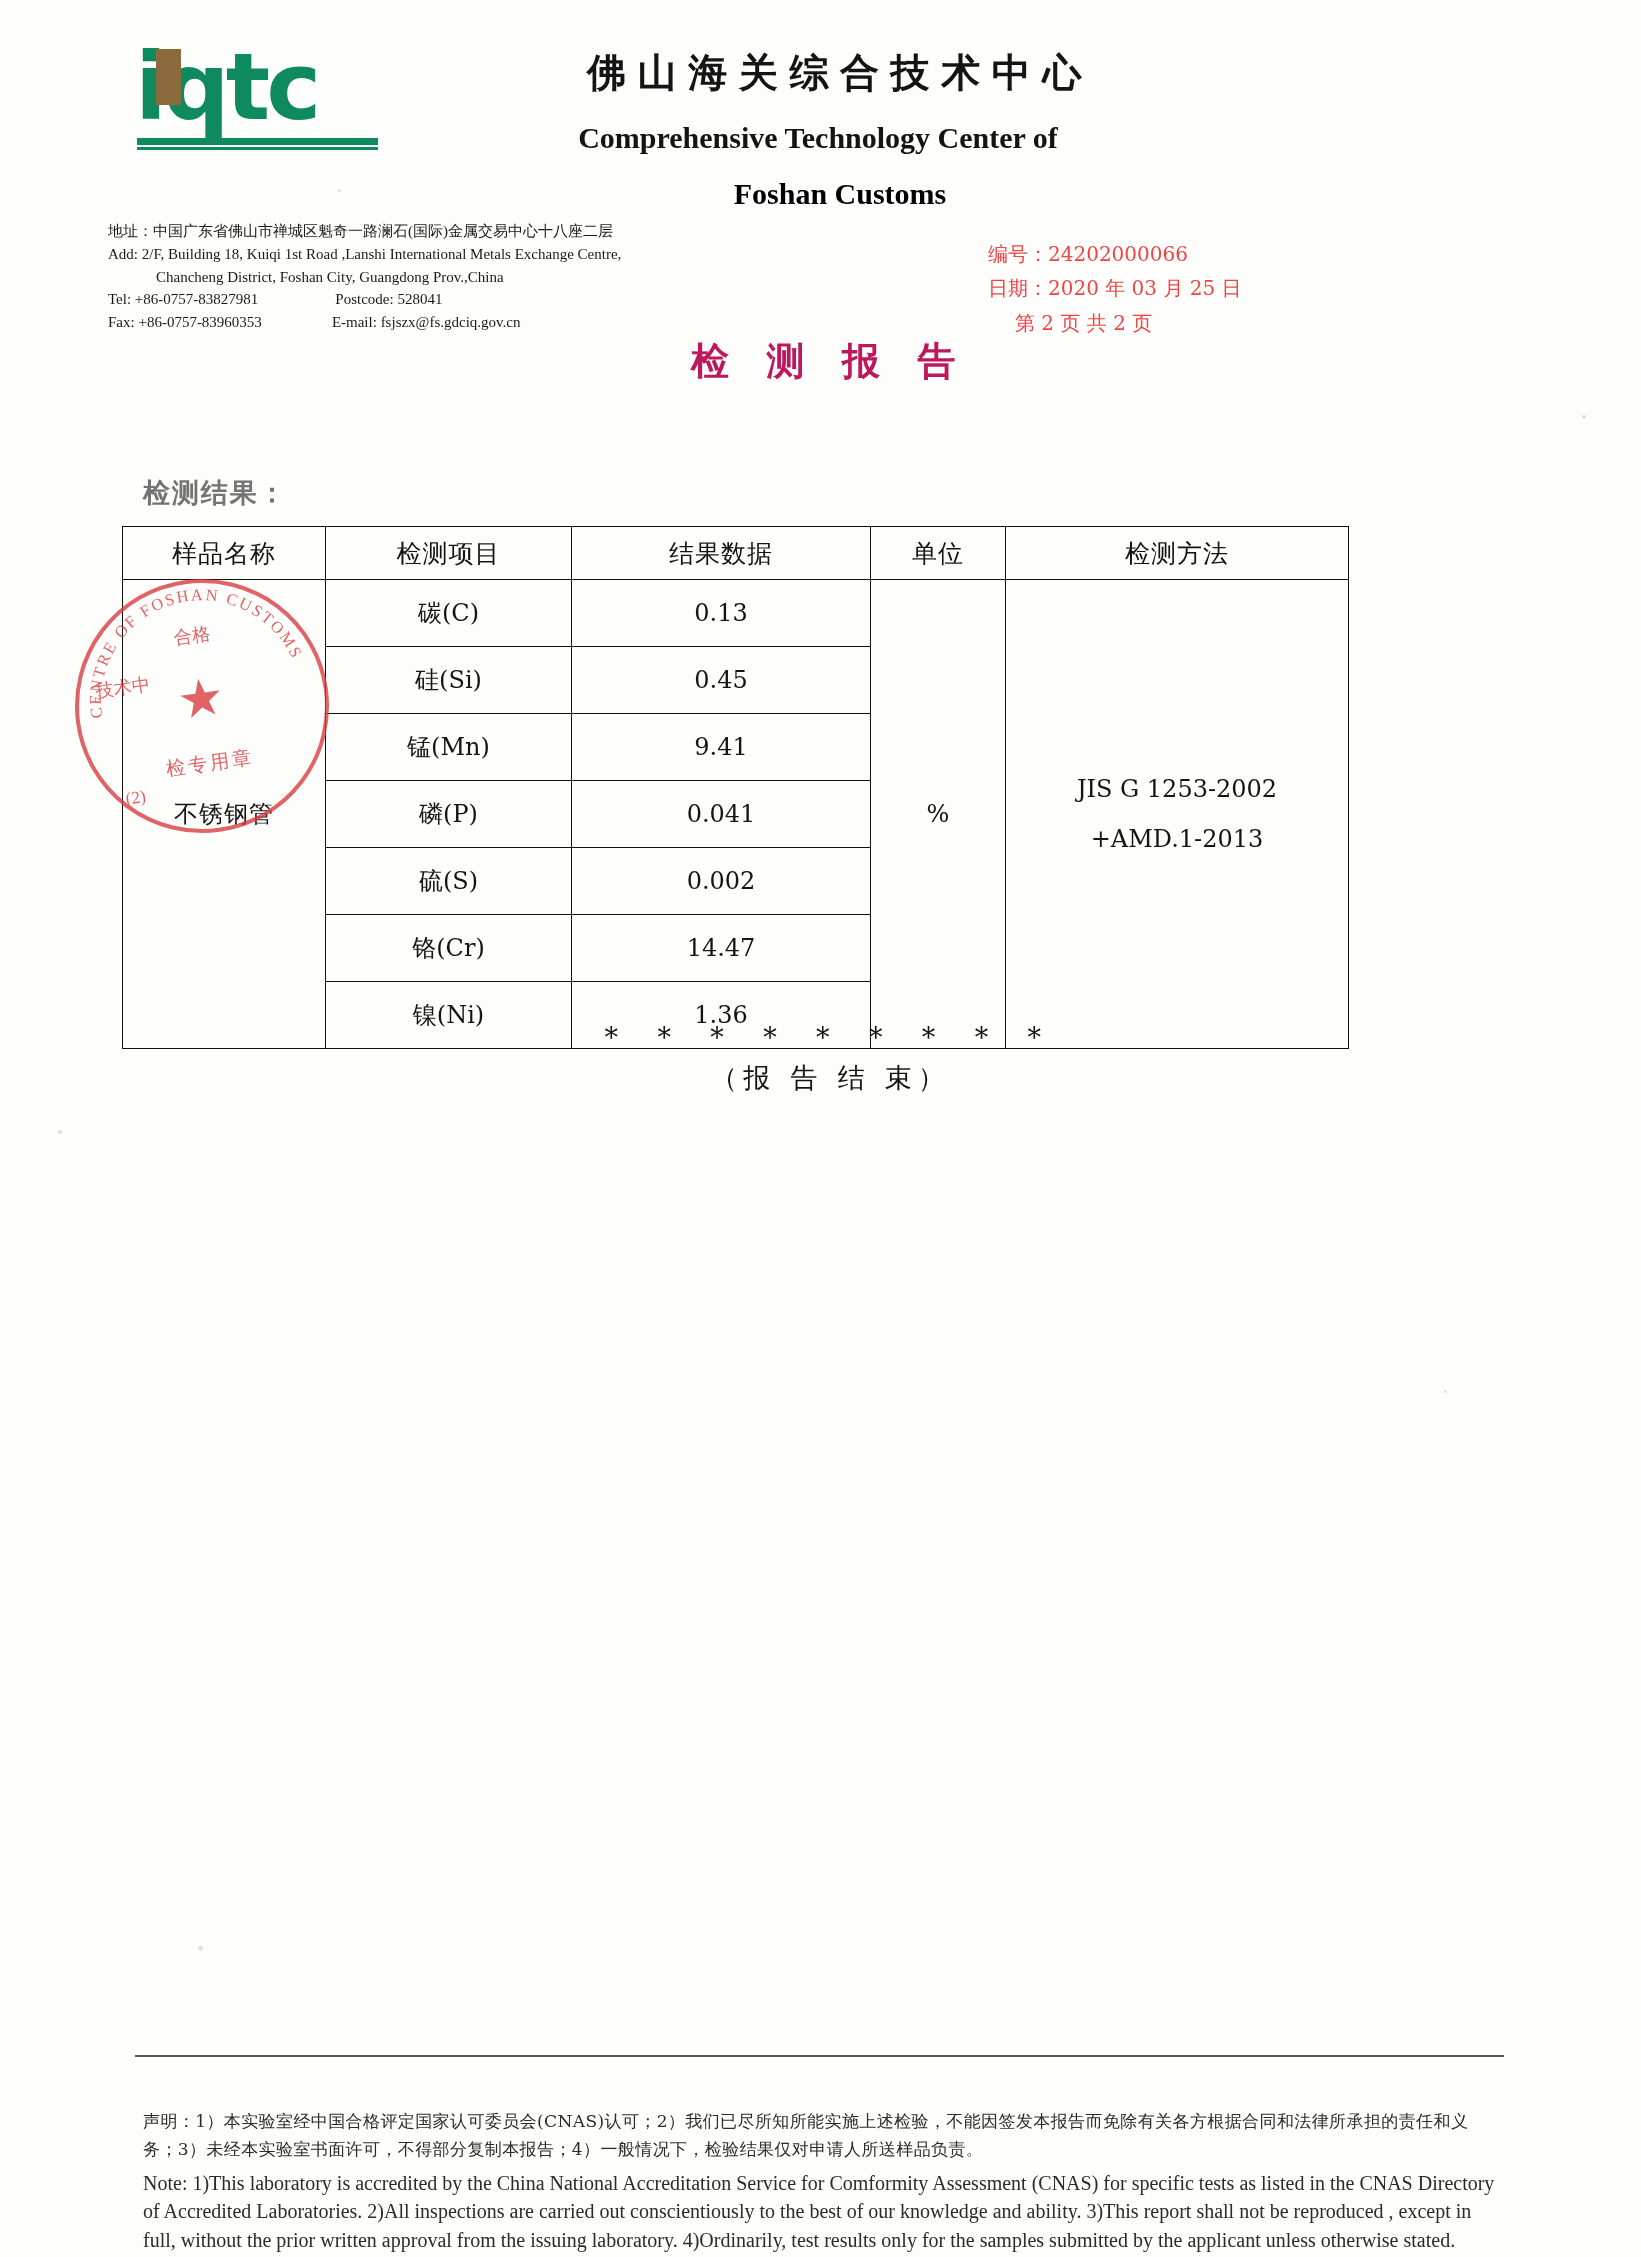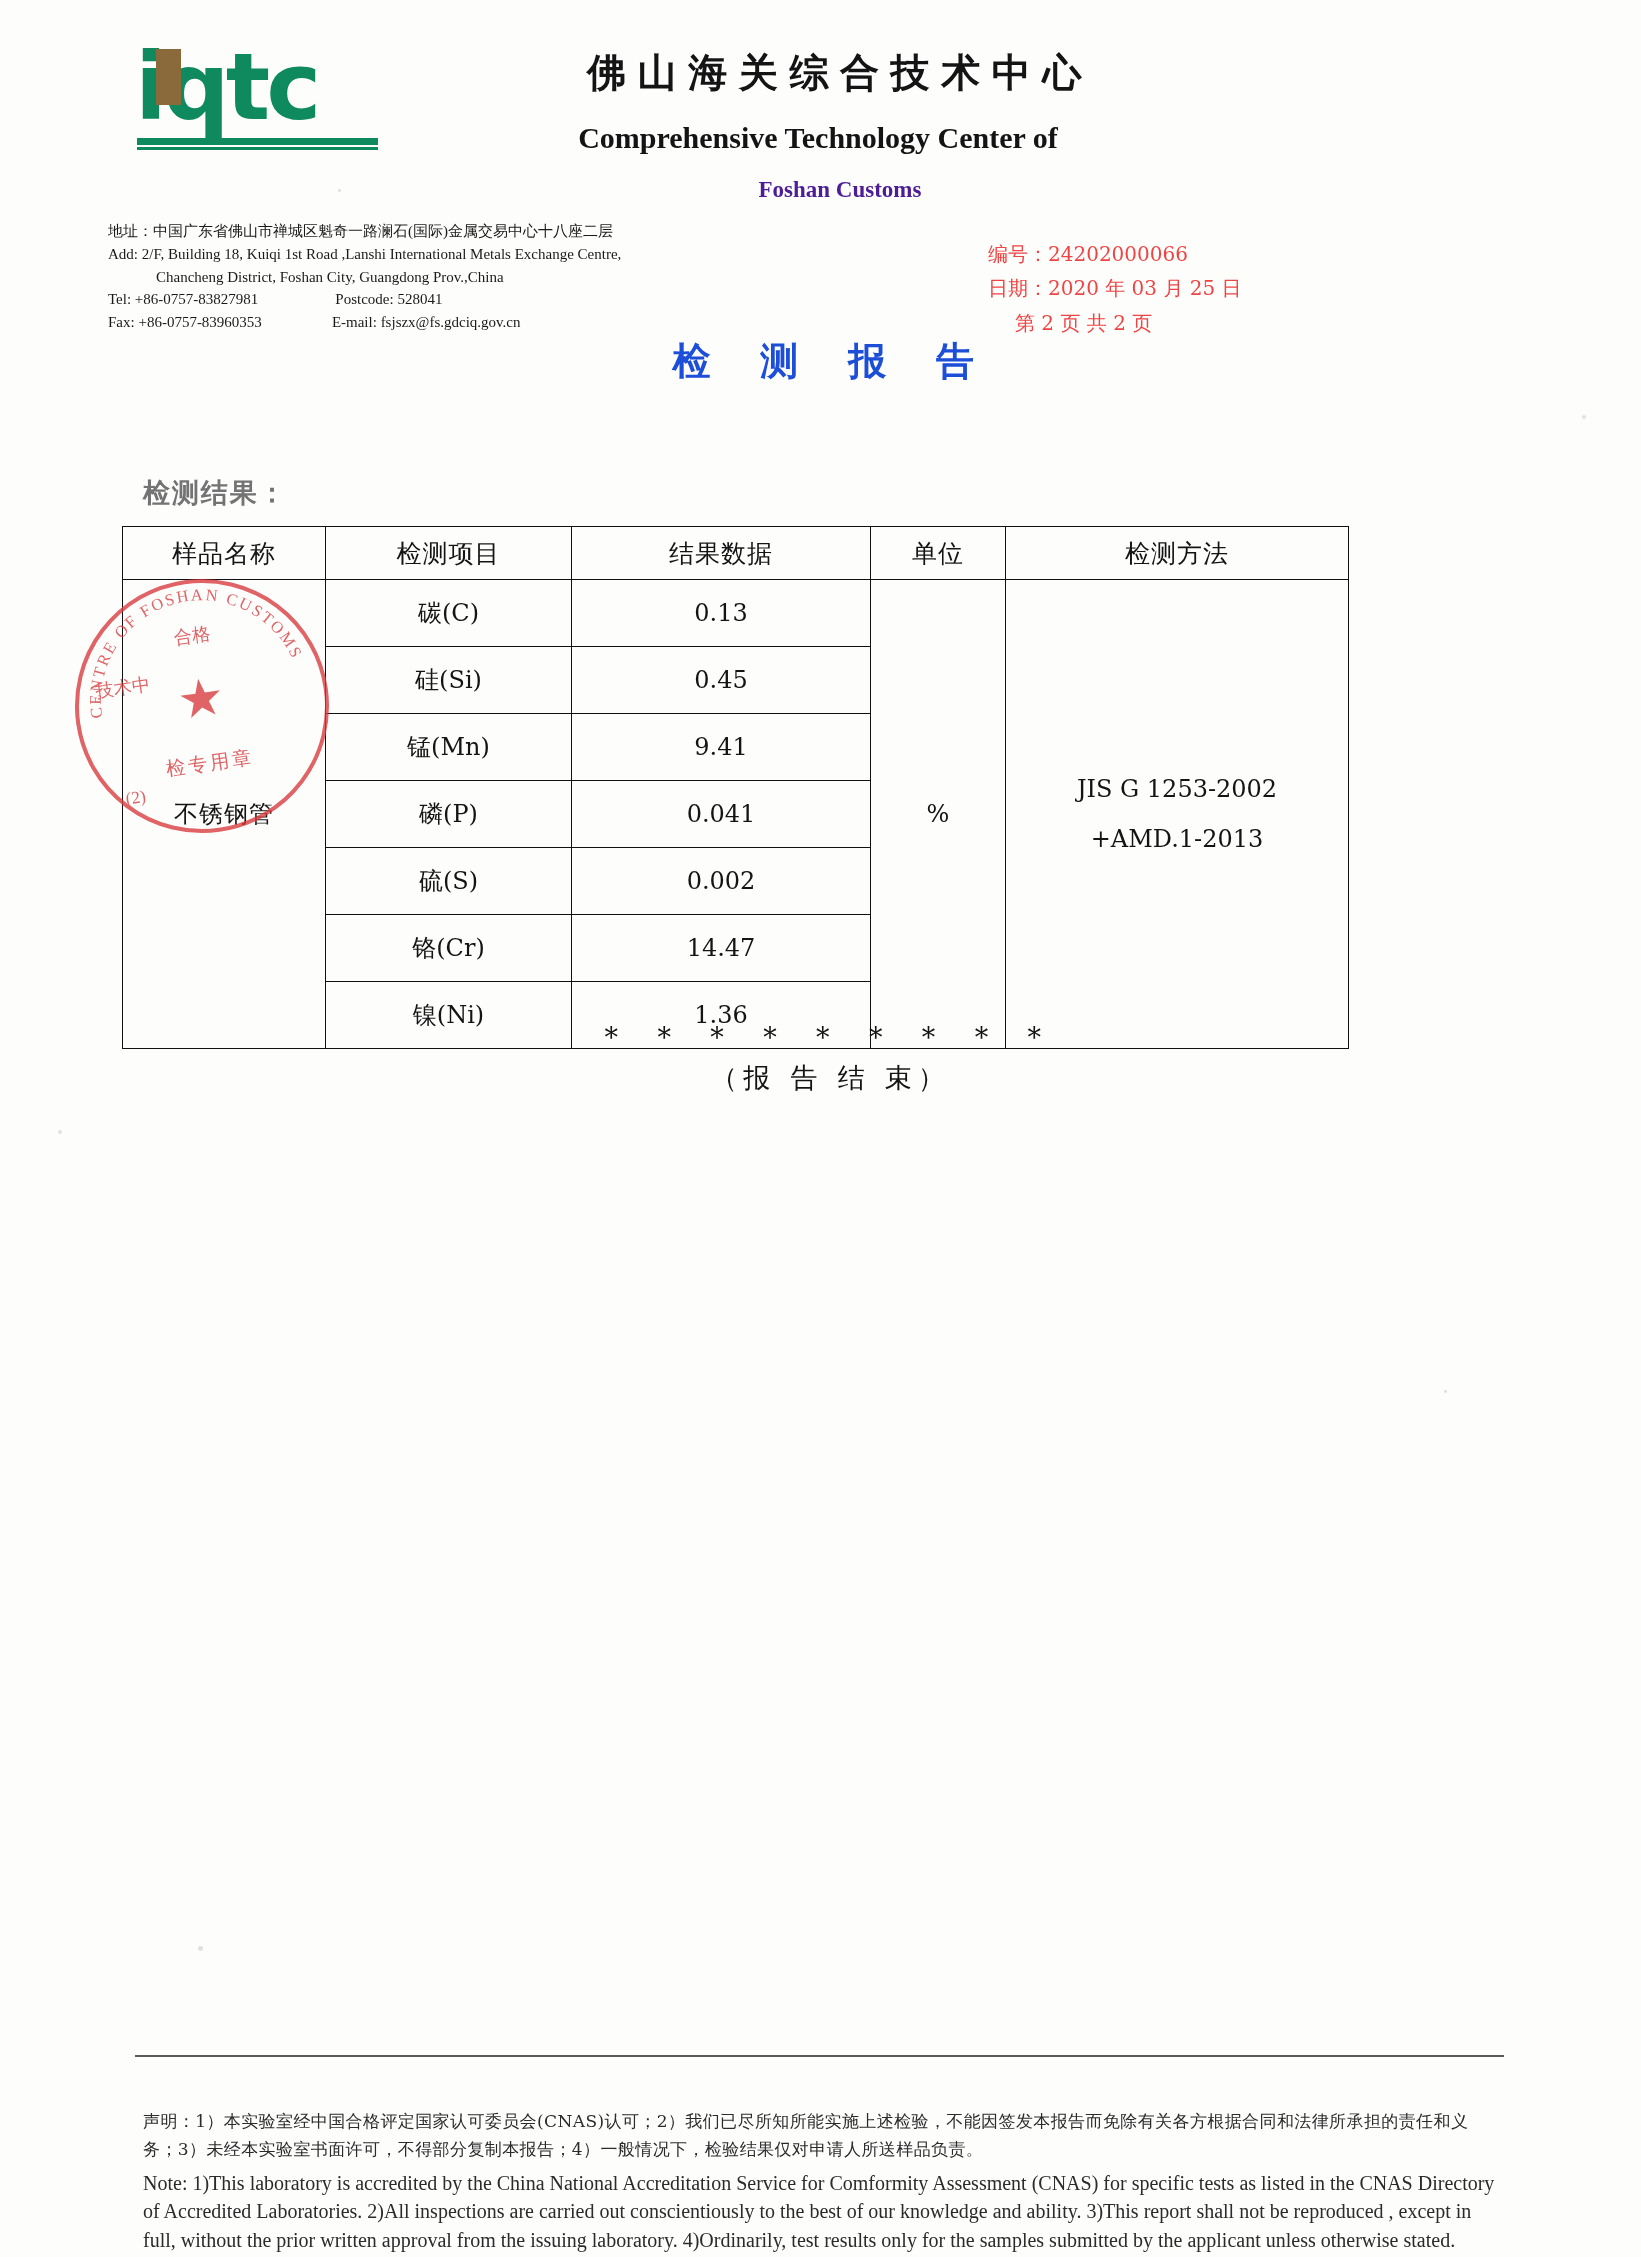--- a/index.html
+++ b/index.html
@@ -94,23 +94,23 @@
     font-weight: bold;
     color: #141414;
   }
   .org-en2 {
     position: absolute;
     left: 454px;
     top: 177px;
     width: 772px;
     text-align: center;
     font-family: "Liberation Serif", serif;
-    font-size: 23px;
-    font-weight: bold;
-    color: #4c1d95;
+    font-size: 30px;
+    font-weight: bold;
+    color: #000000;
   }
 
   .addr-block {
     position: absolute;
     left: 108px;
     top: 220px;
     width: 618px;
     font-family: "Liberation Serif", serif;
     font-size: 15px;
     line-height: 1.52;
@@ -133,25 +133,25 @@
   }
   .meta-block .r { text-align: left; }
   .meta-pages { padding-left: 27px; }
 
   .report-title {
     position: absolute;
     left: 579px;
     top: 336px;
     width: 502px;
     text-align: center;
-    font-family: Liberation Mono, monospace;
+    font-family: Liberation Sans, sans-serif;
     font-size: 38px;
     font-weight: bold;
     letter-spacing: 13.5px;
-    color: #1d4ed8;
+    color: #be185d;
   }
 
   
   .results-label {
     position: absolute;
     left: 143px;
     top: 475px;
     font-family: "DejaVu Serif", serif;
     font-size: 27px;
     font-weight: bold;

